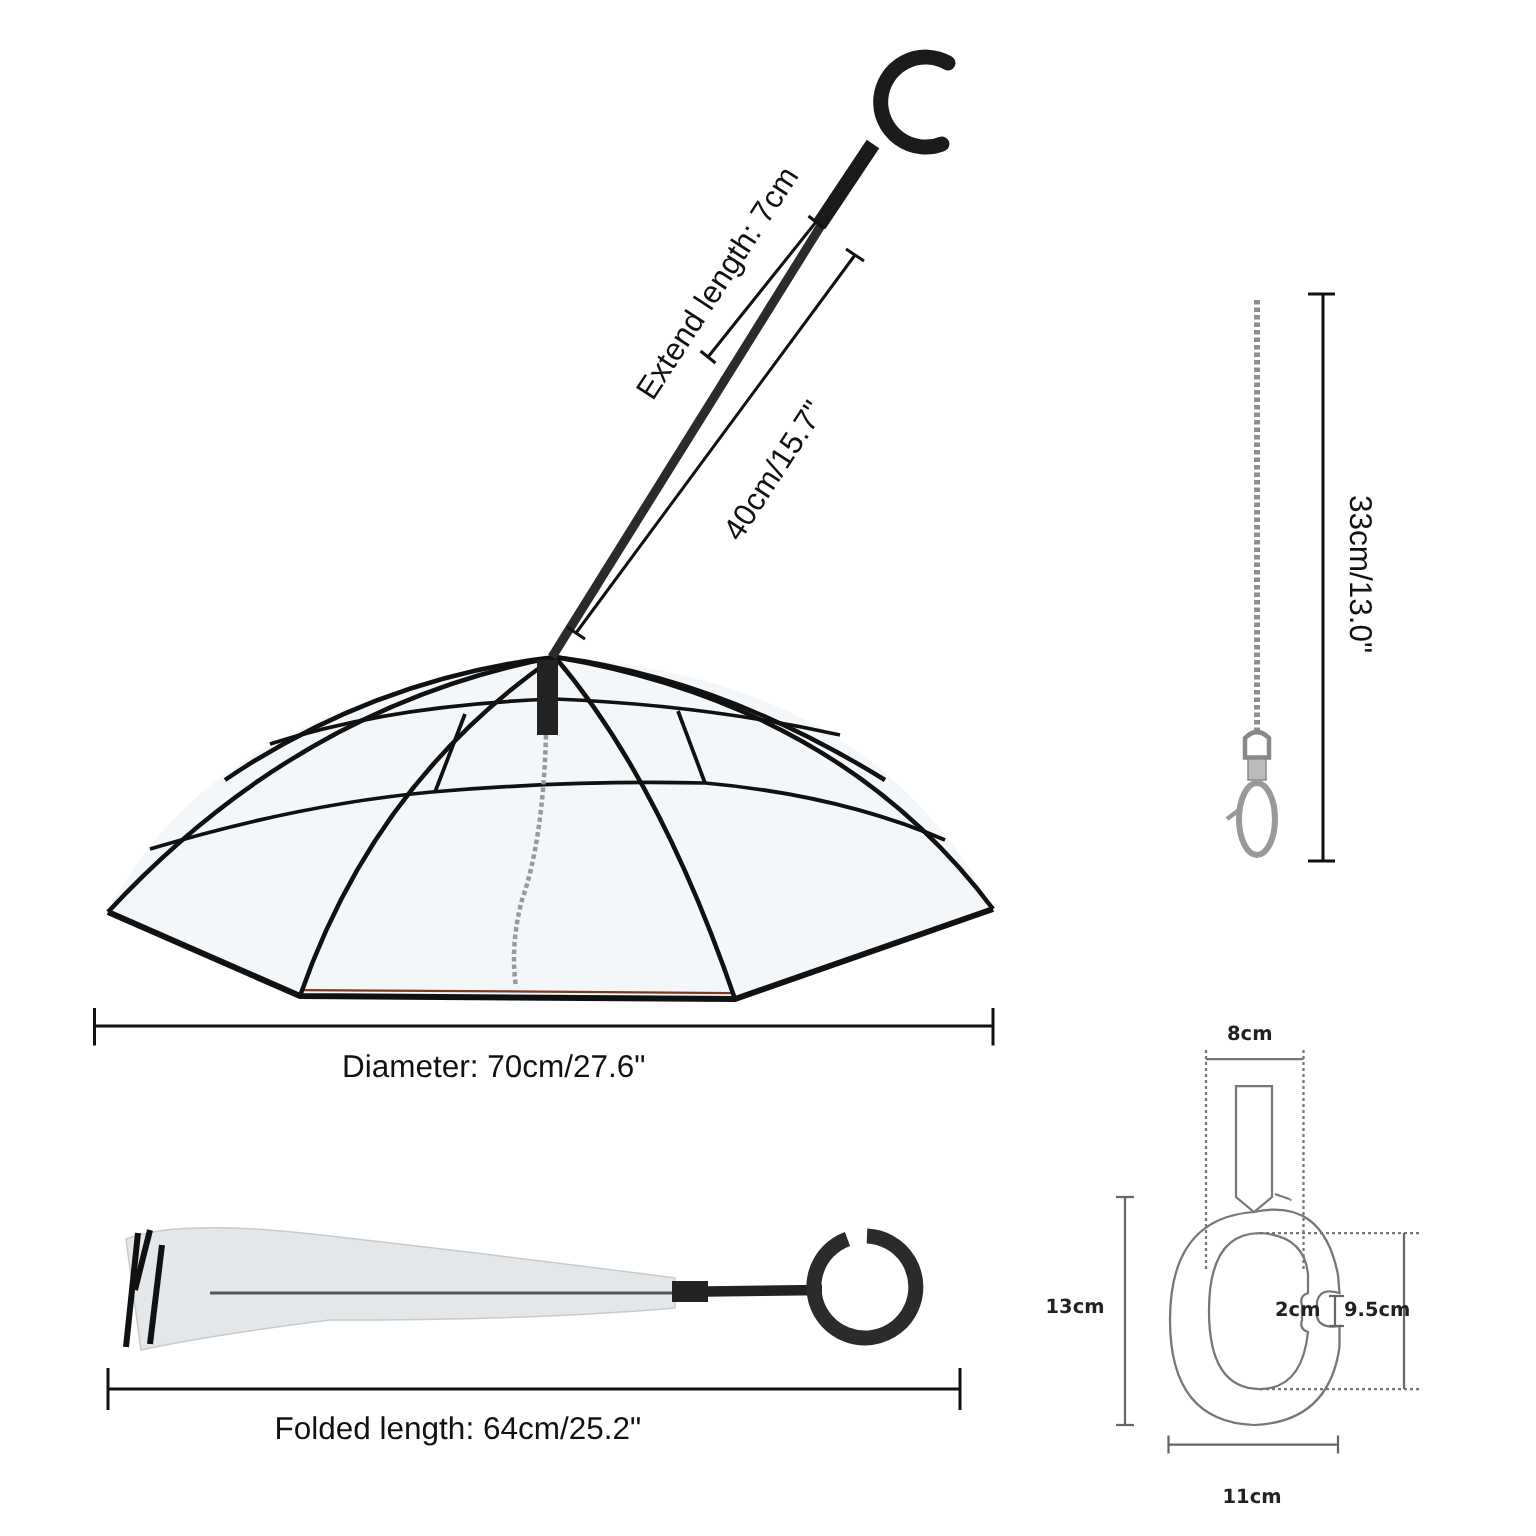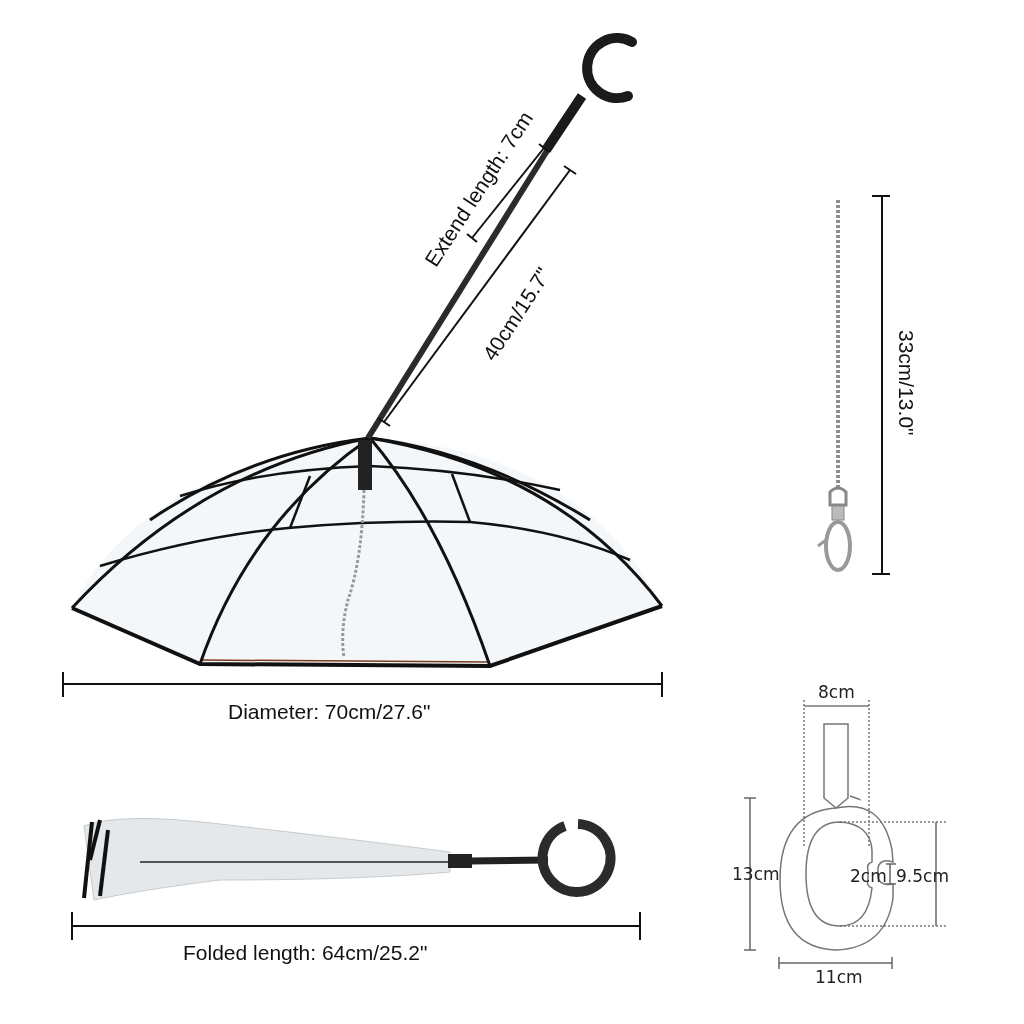--- a/index.html
+++ b/index.html
@@ -1,21 +1,21 @@
 <!DOCTYPE html>
 <html><head>
 <meta charset="utf-8">
 <style>
   html, body { margin:0; padding:0; background:#ffffff; }
   body { width:1024px; height:1024px; position:relative; overflow:hidden;
          font-family:"Liberation Sans", sans-serif; color:#111; }
   svg.art { position:absolute; left:0; top:0; }
   .lbl { position:absolute; font-family:"Liberation Sans", sans-serif; color:#111; white-space:nowrap; }
   .lbl-big { font-size:21px; }
-  .lbl-small { font-size:17px; font-family:"DejaVu Sans", sans-serif; color:#222; }
+  .lbl-small { font-size:13px; font-family:"DejaVu Sans", sans-serif; color:#222;font-weight:bold; }
   .rot-extend { transform-origin:0 0; transform:rotate(-57deg); }
   .rot-pole { transform-origin:0 0; transform:rotate(-57deg); }
   .rot-chain { transform-origin:0 0; transform:rotate(90deg); }
 </style>
 </head>
 <body>
 
 <svg class="art" width="1024" height="1024" viewBox="0 0 1024 1024" xmlns="http://www.w3.org/2000/svg">
 
   <g>
@@ -123,16 +123,16 @@
   </g>
 </svg>
 
 <div class="lbl lbl-big rot-extend" style="left:420px;top:258px;">Extend length: 7cm</div>
 <div class="lbl lbl-big rot-pole" style="left:478px;top:352px;">40cm/15.7"</div>
 <div class="lbl lbl-big" style="left:228px;top:700px;">Diameter: 70cm/27.6"</div>
 <div class="lbl lbl-big rot-chain" style="left:918px;top:330px;">33cm/13.0"</div>
 <div class="lbl lbl-big" style="left:183px;top:941px;">Folded length: 64cm/25.2"</div>
 
 <div class="lbl lbl-small" style="left:818px;top:682px;">8cm</div>
-<div class="lbl lbl-small" style="left:732px;top:864px;">13cm</div>
+<div class="lbl lbl-small" style="left:697px;top:864px;">13cm</div>
 <div class="lbl lbl-small" style="left:850px;top:866px;">2cm</div>
 <div class="lbl lbl-small" style="left:896px;top:866px;">9.5cm</div>
-<div class="lbl lbl-small" style="left:815px;top:967px;">11cm</div>
+<div class="lbl lbl-small" style="left:815px;top:991px;">11cm</div>
 
 </body></html>

